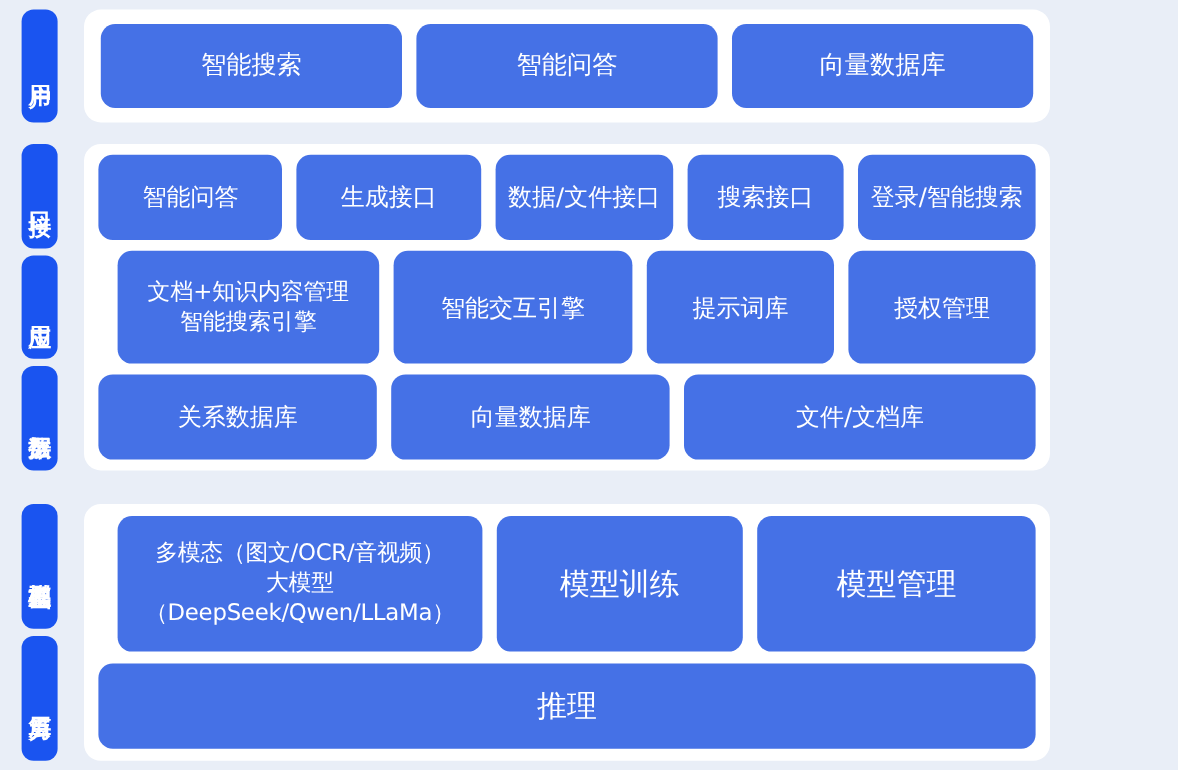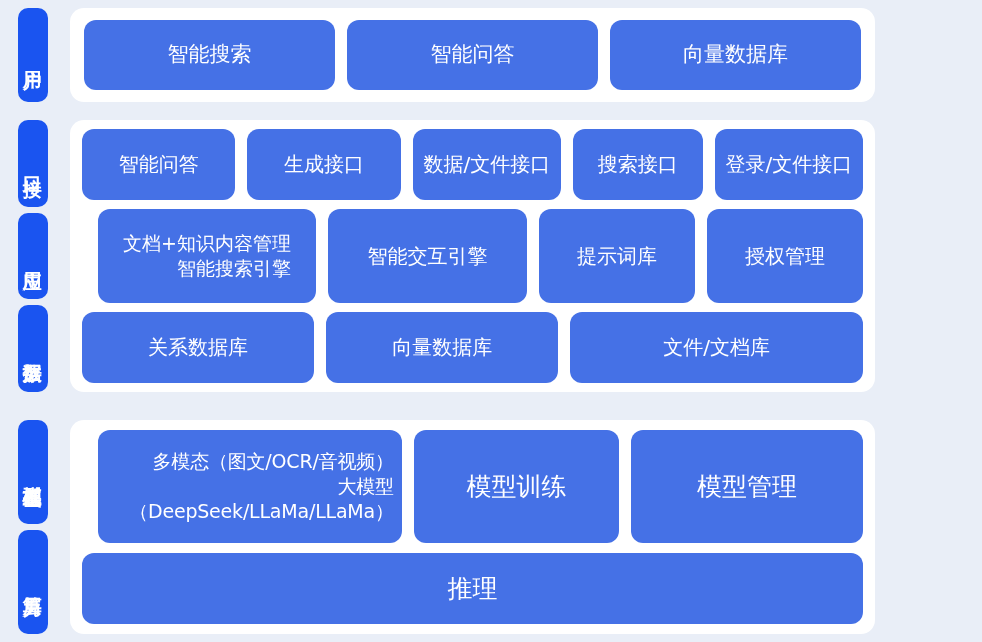--- a/index.html
+++ b/index.html
@@ -86,21 +86,21 @@
     justify-content:center;
     text-align:center;
     font-size:20px;
     line-height:1.32;
     padding:6px 8px;
     box-sizing:border-box;
     white-space:pre-line;
     flex:1 1 0;
     min-width:0;
   }
-  .card.multiline{font-size:19px;text-align:right;justify-content:center;margin-left:16px;}
+  .card.multiline{font-size:19px;text-align:center;justify-content:center;margin-left:16px;}
 
   
   #band-user   {top:0px;   height:110px;}
   #band-platform{top:112px; height:288px;}
   #band-infra  {top:412px; height:230px;}
 
   #band-user .panel{padding:12px 14px;}
   #band-user .card{font-size:21px;}
 
   #band-platform .panel{gap:9px;padding:9px 12px;}
@@ -132,21 +132,21 @@
       <div class="tab">应用</div>
       <div class="tab">数据层</div>
     </div>
     <div class="panel">
 
       <div class="row">
         <div class="card" style="flex:1.06">智能问答</div>
         <div class="card" style="flex:1.06">生成接口</div>
         <div class="card" style="flex:1.02">数据/文件接口</div>
         <div class="card" style="flex:0.88">搜索接口</div>
-        <div class="card" style="flex:1.02">登录/文件接口</div>
+        <div class="card" style="flex:1.02">登录/智能搜索</div>
       </div>
 
       <div class="row">
         <div class="card multiline" style="flex:1.5">文档+知识内容管理
 智能搜索引擎</div>
         <div class="card" style="flex:1.36">智能交互引擎</div>
         <div class="card" style="flex:1.04">提示词库</div>
         <div class="card" style="flex:1.04">授权管理</div>
       </div>
 
@@ -161,21 +161,21 @@
 
   <section class="band" id="band-infra">
     <div class="tabcol">
       <div class="tab">基础模型</div>
       <div class="tab">算力层</div>
     </div>
     <div class="panel">
 
       <div class="row">
         <div class="card multiline" style="flex:1.52">多模态（图文/OCR/音视频）
-大模型（DeepSeek/LLaMa/LLaMa）</div>
+大模型（DeepSeek/Qwen/LLaMa）</div>
         <div class="card" style="flex:1.0">模型训练</div>
         <div class="card" style="flex:1.14">模型管理</div>
       </div>
 
       <div class="row">
         <div class="card" style="flex:1.22">推理</div>
       </div>
 
     </div>
   </section>

